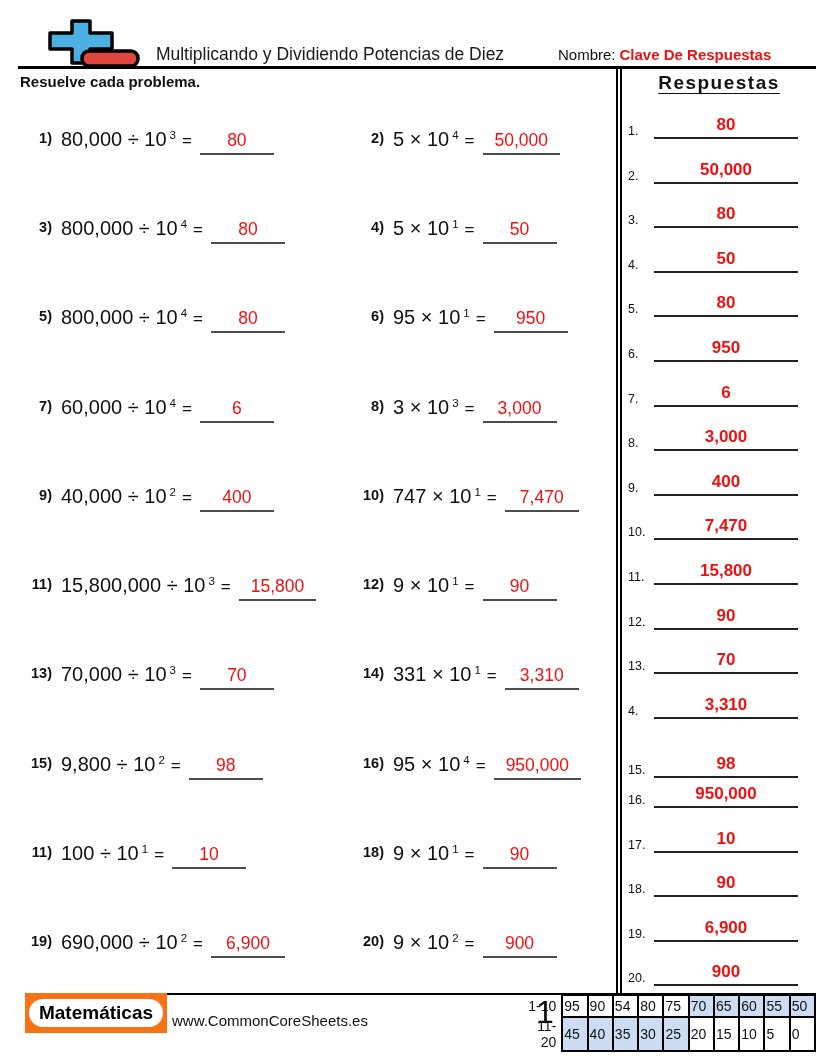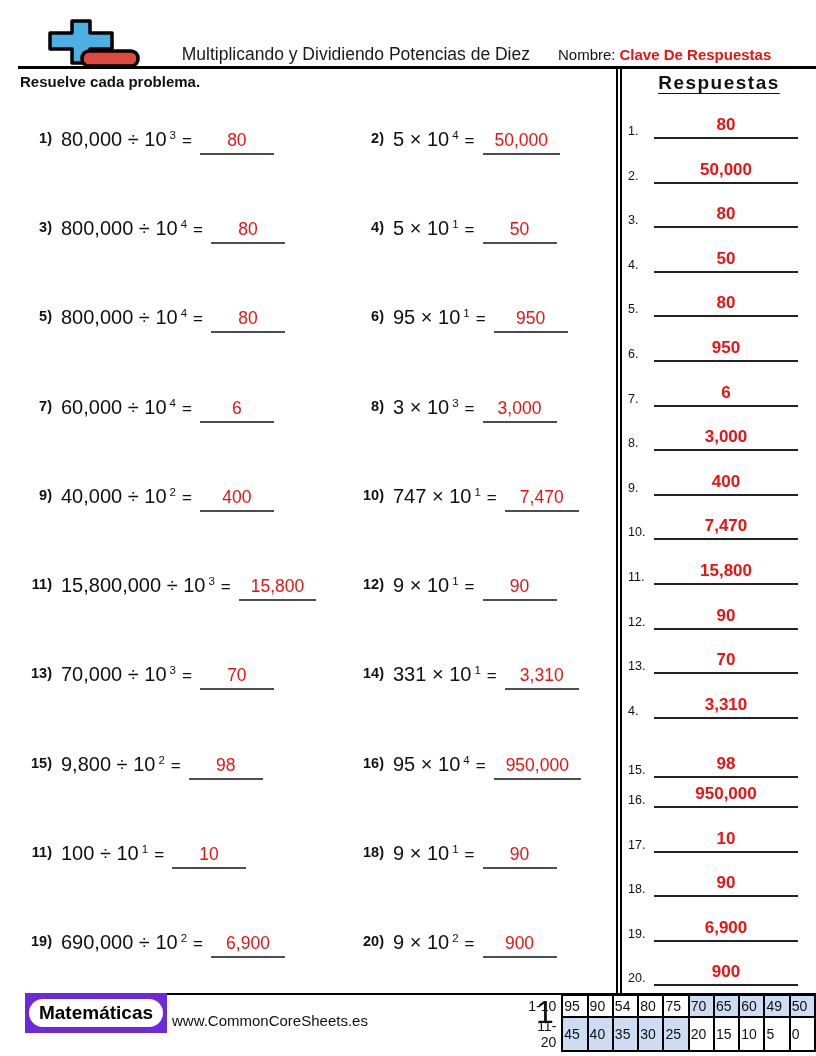--- a/index.html
+++ b/index.html
@@ -4,21 +4,21 @@
 <style>
   html,body { margin:0; padding:0; background:#e8e8e8; }
   .page {
     position:relative; width:816px; height:1056px; margin:0 auto;
     background:#ffffff; font-family:"Liberation Sans", sans-serif; color:#111;
     overflow:hidden;
   }
   
   .logo { position:absolute; left:46px; top:18px; width:96px; height:50px; }
   .doc-title {
-    position:absolute; left:130px; top:44px; width:400px; text-align:right;
+    position:absolute; left:130px; top:44px; width:400px; text-align:center;
     font-size:17.5px; color:#1a1a1a; white-space:nowrap;
   }
   .name-row { position:absolute; left:558px; top:46px; width:256px; font-size:15px; white-space:nowrap; }
   .name-value { color:#ee1111; font-weight:bold; margin-left:4px; }
   .header-line { position:absolute; left:18px; top:66px; width:798px; height:3px; background:#000; }
   .instruction { position:absolute; left:20px; top:73px; font-size:15px; font-weight:bold; }
 
   
   .divider {
     position:absolute; left:616px; top:69px; height:924px; width:2px;
@@ -45,21 +45,21 @@
   }
   .ansrow { position:absolute; left:628px; width:170px; height:28px;
             display:flex; align-items:flex-end; }
   .anum  { font-size:12.5px; width:26px; flex:none; padding-bottom:1px; }
   .aline { flex:1; text-align:center; border-bottom:2px solid #222;
            color:#ee1111; font-weight:bold; font-size:17px; padding-bottom:2px; }
 
   
   .foot-line { position:absolute; left:25px; top:993px; width:791px; height:2px; background:#000; }
   .brand-box { position:absolute; left:25px; top:993px; width:142px; height:40px;
-               background:#6d28d9; display:flex; align-items:center; justify-content:center; }
+               background:#f97316; display:flex; align-items:center; justify-content:center; }
   .brand-pill { background:#fff; border-radius:18px; padding:3px 10px;
                 font-size:19px; font-weight:bold; color:#000; }
   .site { position:absolute; left:172px; top:1012px; font-size:15px; }
   .page-num { position:absolute; left:500px; top:994px; width:90px; text-align:center; font-size:32px; }
   .grade-table { position:absolute; left:526px; top:994px; border-collapse:collapse; }
   .grade-table td { font-size:14px; }
   .gcell { border:2px solid #000; width:25px; height:18px; background:#fff; }
   .gcell.hl { background:#cbdcf3; }
   .glabel { border:none; width:36px; padding-right:5px; font-size:12.5px; text-align:right; }
 </style>
@@ -324,21 +324,21 @@
         <tr>
       <td class="glabel">1-10</td>
       <td class="gcell">95</td>
       <td class="gcell">90</td>
       <td class="gcell">54</td>
       <td class="gcell">80</td>
       <td class="gcell">75</td>
       <td class="gcell hl">70</td>
       <td class="gcell hl">65</td>
       <td class="gcell hl">60</td>
-      <td class="gcell hl">49</td>
+      <td class="gcell hl">55</td>
       <td class="gcell hl">50</td>
     </tr>
     <tr>
       <td class="glabel">11-20</td>
       <td class="gcell hl">45</td>
       <td class="gcell hl">40</td>
       <td class="gcell hl">35</td>
       <td class="gcell hl">30</td>
       <td class="gcell hl">25</td>
       <td class="gcell">20</td>

